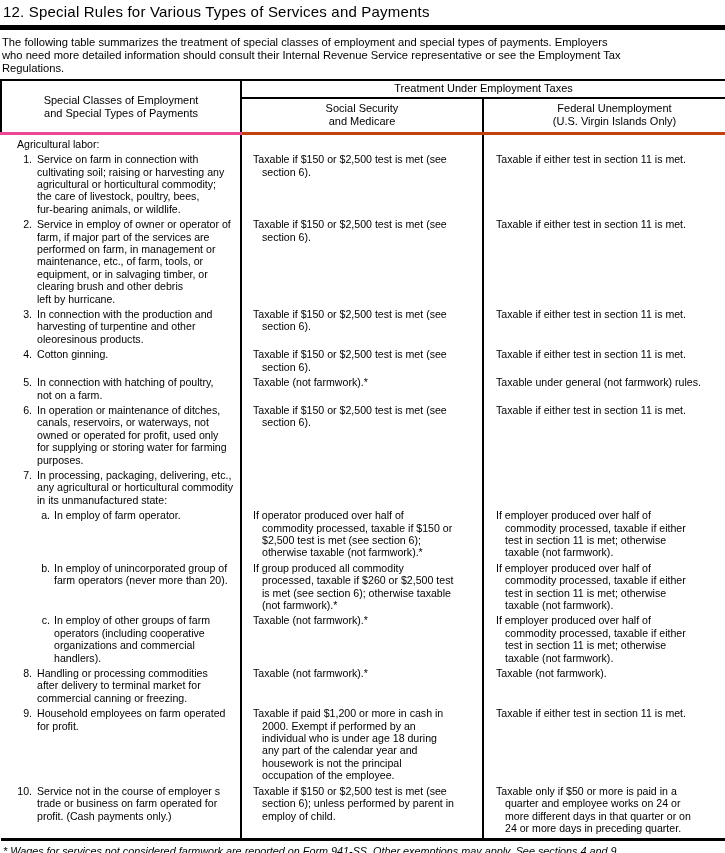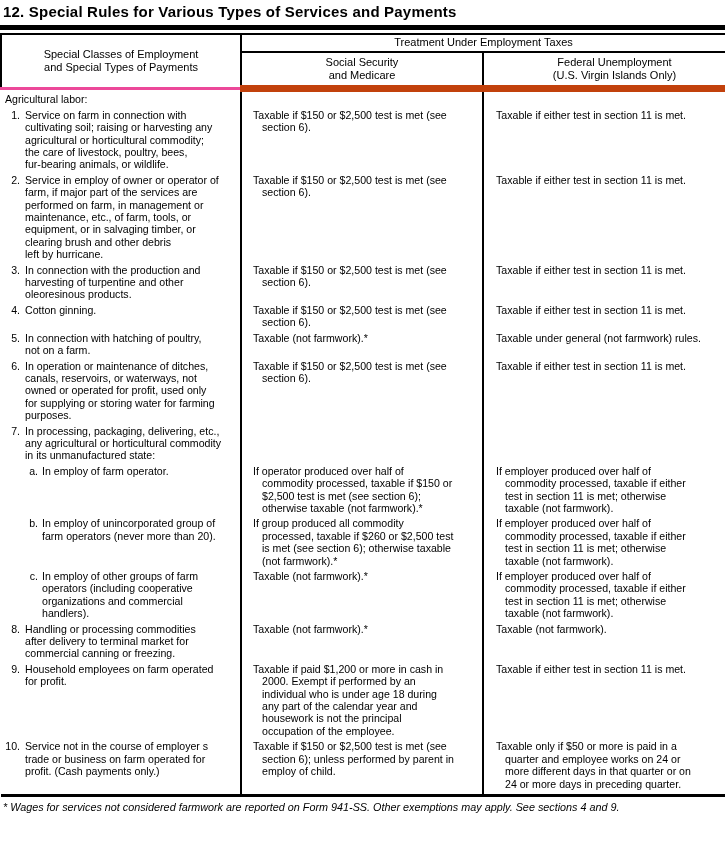--- a/index.html
+++ b/index.html
@@ -9,21 +9,21 @@
     width: 725px;
     min-height: 853px;
     background: #ffffff;
     color: #000000;
     font-family: "Liberation Sans", sans-serif;
     overflow: hidden;
   }
   .title {
     margin: 3px 3px 0 3px;
     font-size: 15px;
-    font-weight: bold;
+    font-weight: normal;
     letter-spacing: 0.2px;
   }
   .title-rule {
     margin-top: 5px;
     height: 5px;
     background: #000;
     width: 100%;
   }
   .intro {
     margin: 6px 2px 5px 2px;
@@ -53,34 +53,34 @@
     border-bottom: 3px solid #ec4899;
     vertical-align: middle;
     padding: 2px 4px;
   }
   th.h-span {
     border-bottom: 2px solid #000;
     border-right: 2px solid #000;
     padding: 1px 0 2px 0;
   }
   th.h-sub {
-    border-bottom: 7px solid #c2410c;
+    border-bottom: 3px solid #c2410c;
     padding: 3px 0 4px 0;
     vertical-align: middle;
     text-align: center;
   }
   th.h-sub2 { border-right: 2px solid #000; }
   th.h-sub3 { border-right: 2px solid #000; padding-left: 20px; }
   tbody td {
     font-size: 10.6px;
     line-height: 12.4px;
     padding-top: 3px;
     padding-bottom: 0;
   }
-  tbody td.c1 { padding-left: 4px; padding-right: 3px; }
+  tbody td.c1 { padding-left: 16px; padding-right: 3px; }
   tbody td.c2 { border-left: 2px solid #000; padding-left: 11px; padding-right: 4px; margin-left: 7px; }
   tbody td.c3 { border-left: 2px solid #000; padding-left: 12px; }
   tbody tr.last td { padding-bottom: 4px; }
   .group-label { white-space: pre-line; }
   .c1-flex { display: flex; align-items: flex-start; }
   .c1-flex.sub { padding-left: 22px; }
   .num {
     flex: none;
     width: 15px;
     text-align: right;
@@ -100,20 +100,23 @@
     line-height: 13px;
   }
 </style>
 </head>
 <body>
 
 <div class="page">
 
   <h1 class="title">12. Special Rules for Various Types of Services and Payments</h1>
   <div class="title-rule"></div>
+  <p class="intro">The following table summarizes the treatment of special classes of employment and special types of payments. Employers
+who need more detailed information should consult their Internal Revenue Service representative or see the Employment Tax
+Regulations.</p>
 
   <table class="rules">
     <colgroup>
       <col style="width:240px">
       <col style="width:242px">
       <col style="width:243px">
     </colgroup>
     <thead>
       <tr>
         <th class="h-col1" rowspan="2">Special Classes of Employment

